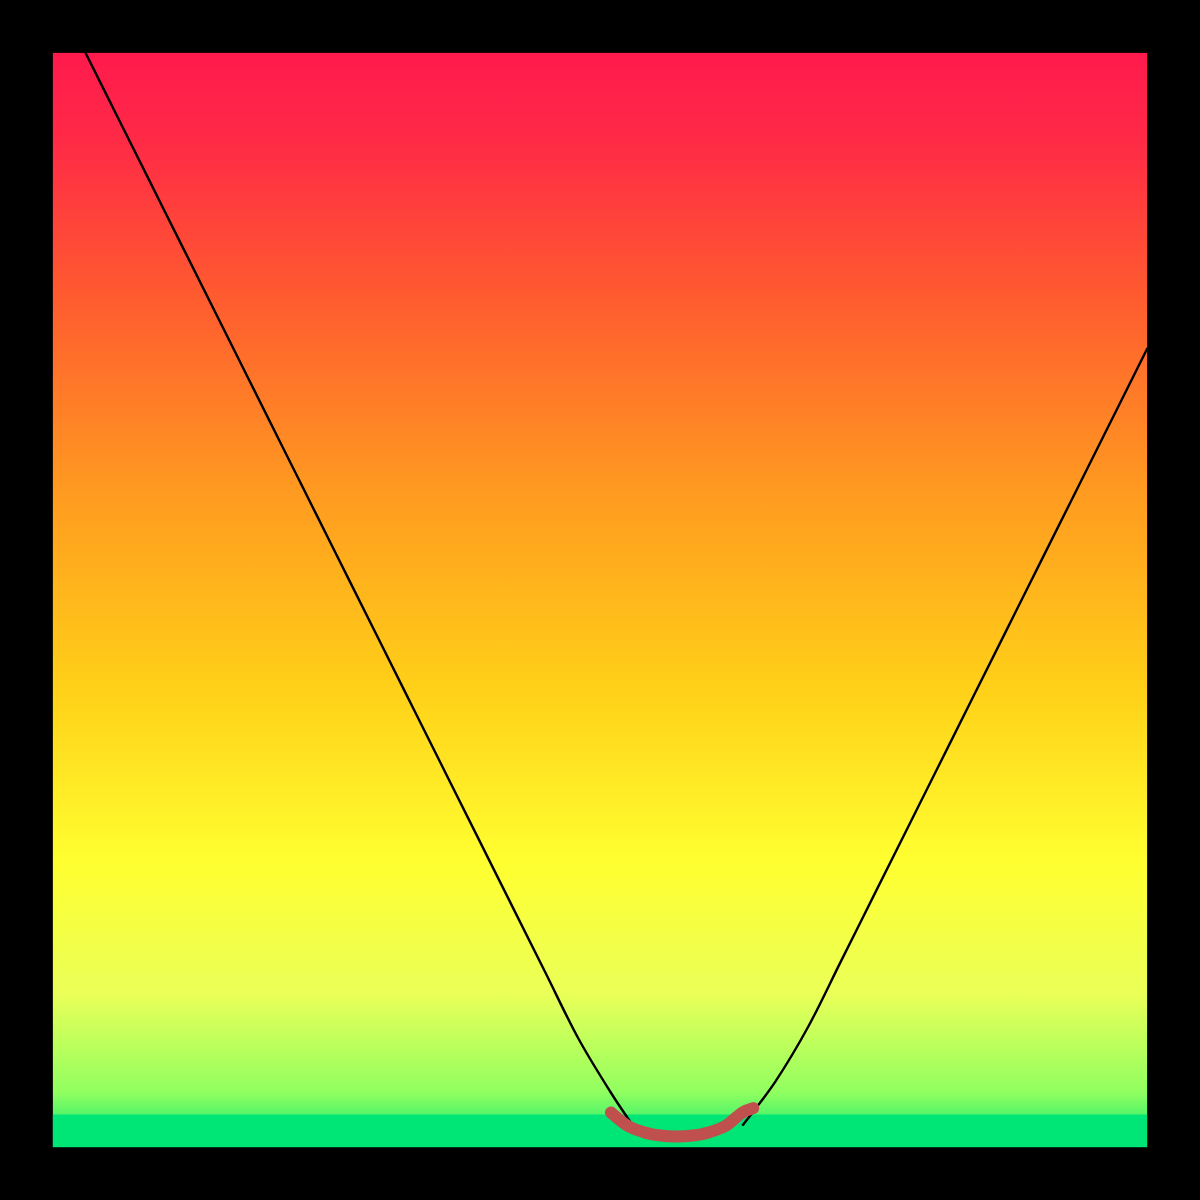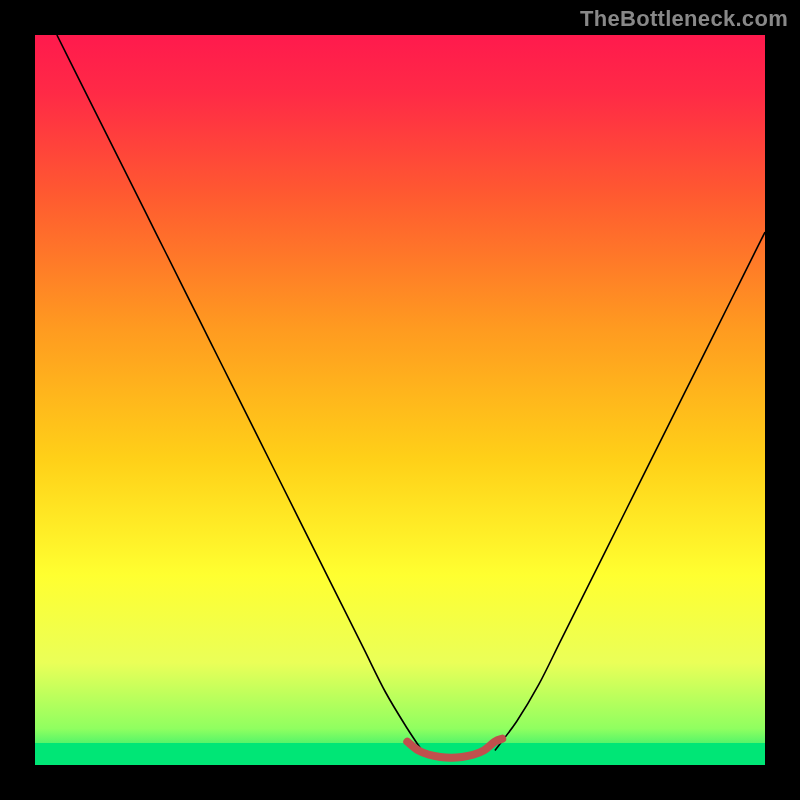--- a/index.html
+++ b/index.html
@@ -39,21 +39,20 @@
   svg.plot {
     display: block;
     width: 730px;
     height: 730px;
   }
 </style>
 </head>
 <body>
 
 <div class="frame">
-  <div class="watermark">TheBottleneck.com</div>
 
   <div class="plot-wrap">
     <svg class="plot" viewBox="0 0 730 730" preserveAspectRatio="none">
       <defs>
         <linearGradient id="bgGrad" x1="0" y1="0" x2="0" y2="1">
           <stop offset="0%" stop-color="#ff1a4d"></stop>
           <stop offset="8%" stop-color="#ff2a46"></stop>
           <stop offset="22%" stop-color="#ff5a30"></stop>
           <stop offset="40%" stop-color="#ff9a20"></stop>
           <stop offset="58%" stop-color="#ffd018"></stop>

